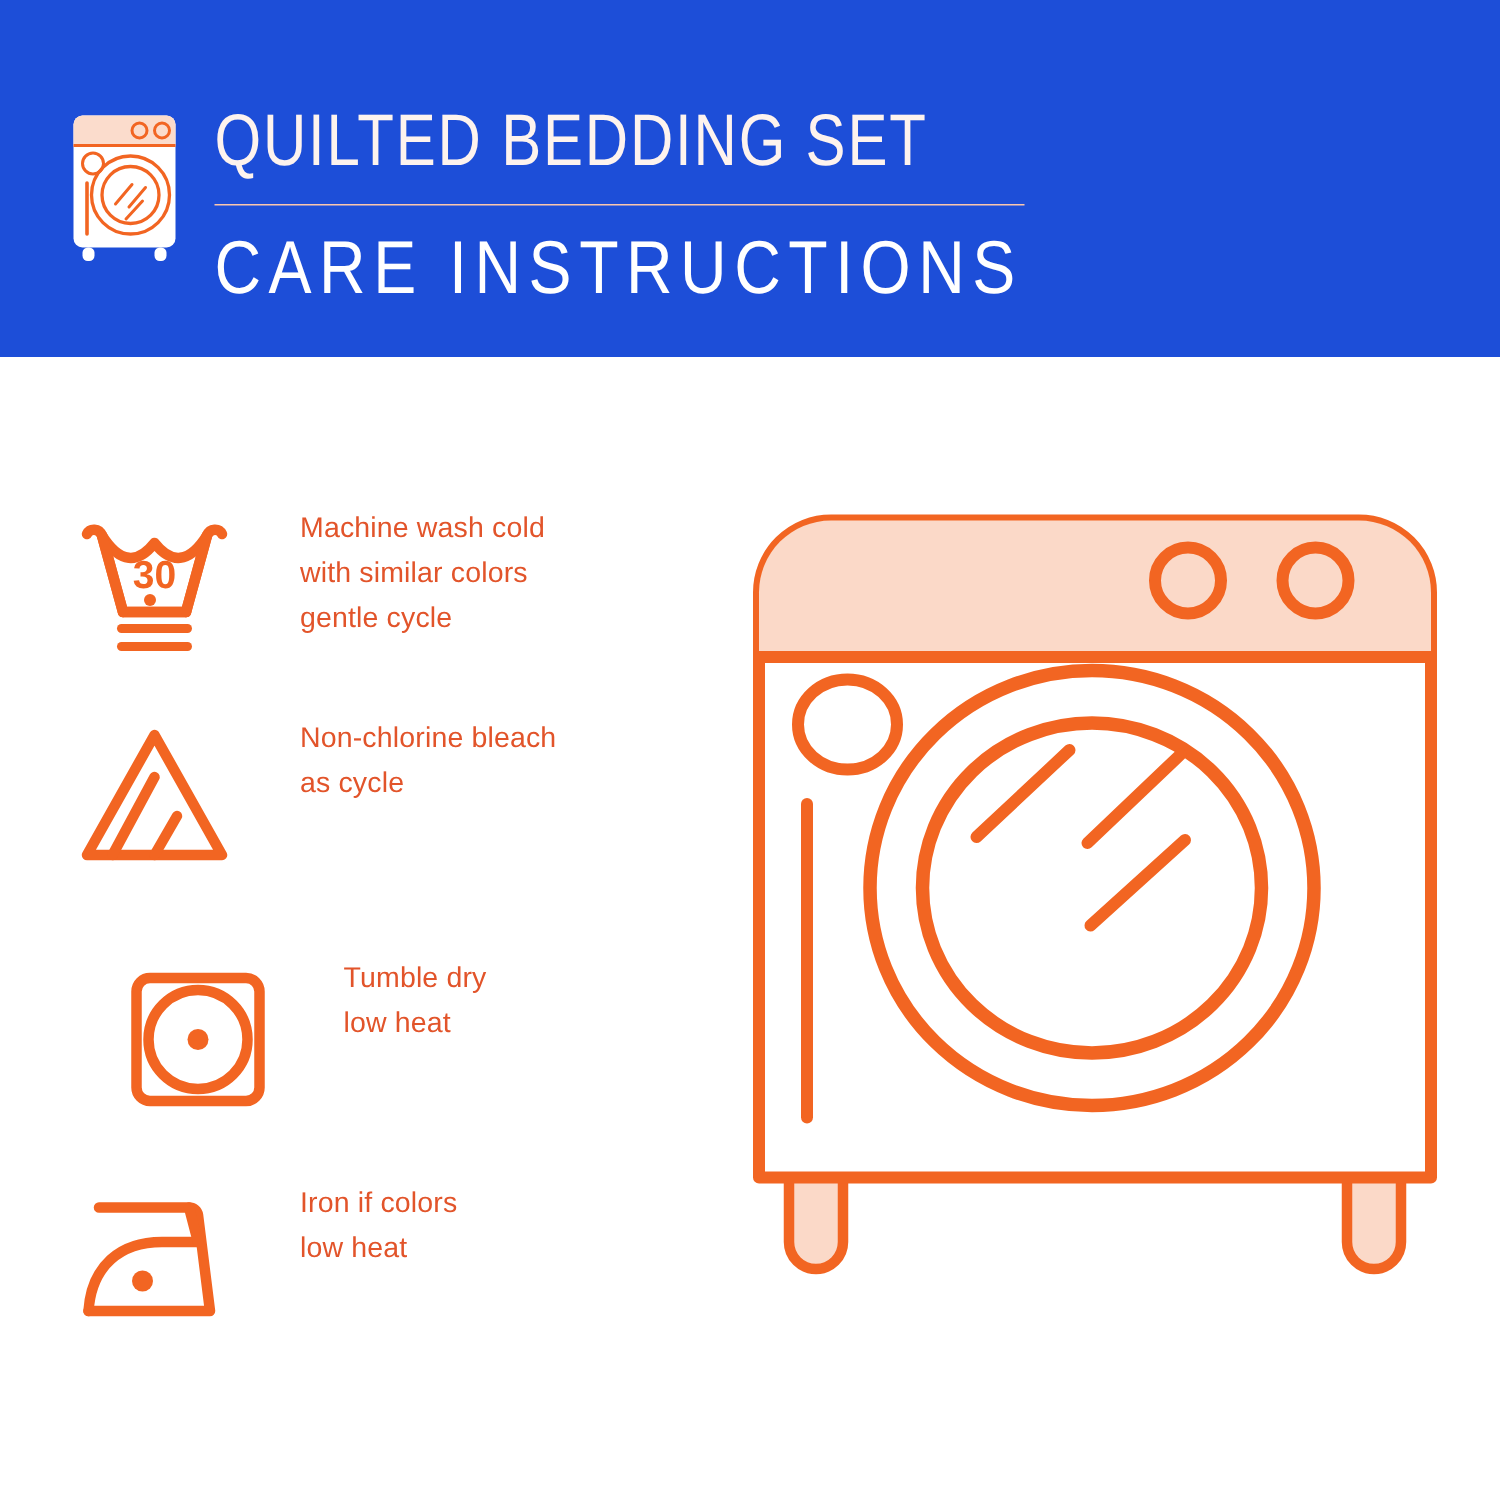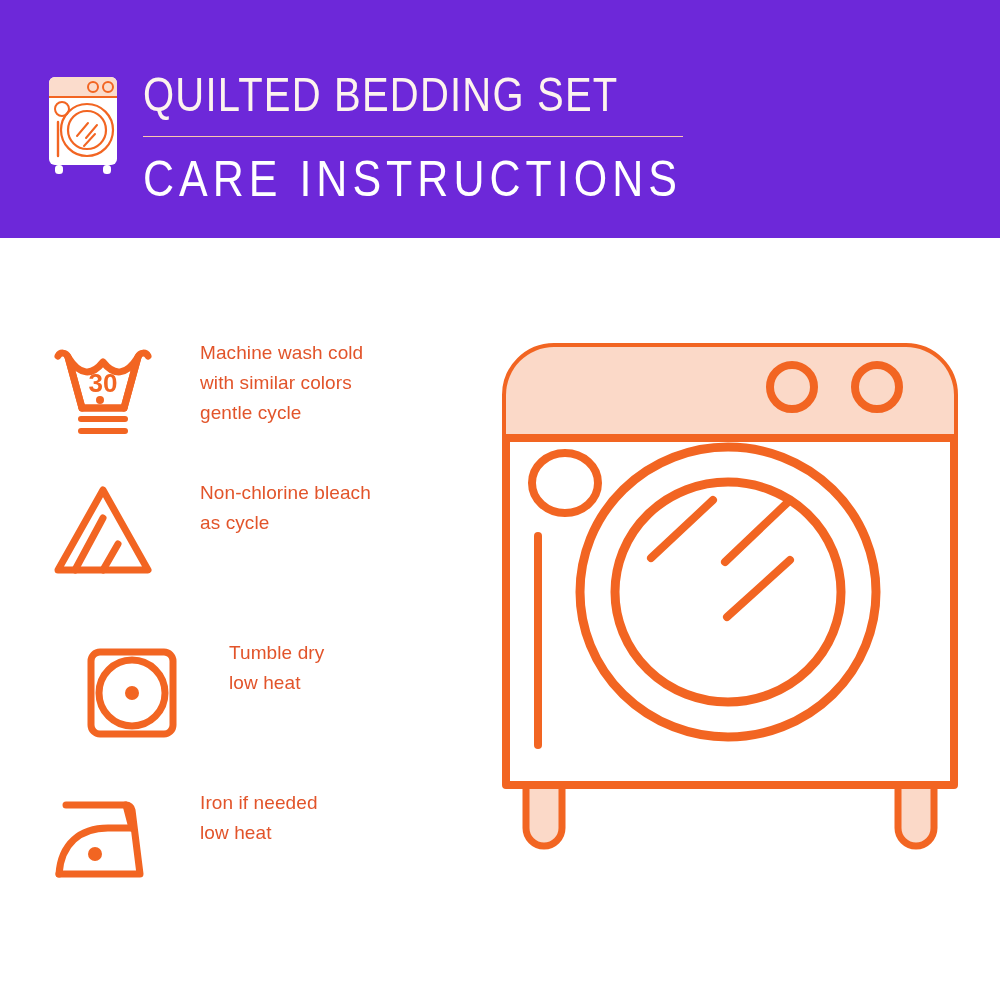--- a/index.html
+++ b/index.html
@@ -15,21 +15,21 @@
     position: relative;
   }
 
   
   #header {
     position: absolute;
     left: 0;
     top: 0;
     width: 1000px;
     height: 238px;
-    background: #6d28d9;
+    background: #1d4ed8;
     box-sizing: border-box;
   }
   #header-logo {
     position: absolute;
     left: 44px;
     top: 72px;
     width: 82px;
     height: 104px;
   }
   #header-text {
@@ -204,21 +204,21 @@
     <div class="care-symbol">
       <svg viewBox="0 0 110 110" width="110" height="110" xmlns="http://www.w3.org/2000/svg">
         <g fill="none" stroke="#F26522" stroke-width="7" stroke-linecap="round" stroke-linejoin="round">
           <path d="M11 86 C13 56 32 40 60 40 L84 40"></path>
           <path d="M11 86 L92 86 L84 22 C83.5 19 81 17 78 17 L18 17"></path>
           <path d="M84 40 L78 17"></path>
         </g>
         <circle cx="47" cy="66" r="7" fill="#F26522"></circle>
       </svg>
     </div>
-    <div class="care-text">Iron if needed
+    <div class="care-text">Iron if colors
 low heat</div>
   </div>
 </div>
 
 <div id="machine-illustration">
   <svg viewBox="0 0 500 620" width="500" height="620" xmlns="http://www.w3.org/2000/svg">
 
     <g>
       <path d="M46 455 h36 v53 a18 18 0 0 1 -36 0 z" fill="#FBD9C8" stroke="#F26522" stroke-width="7" stroke-linejoin="round"></path>
       <path d="M418 455 h36 v53 a18 18 0 0 1 -36 0 z" fill="#FBD9C8" stroke="#F26522" stroke-width="7" stroke-linejoin="round"></path>

